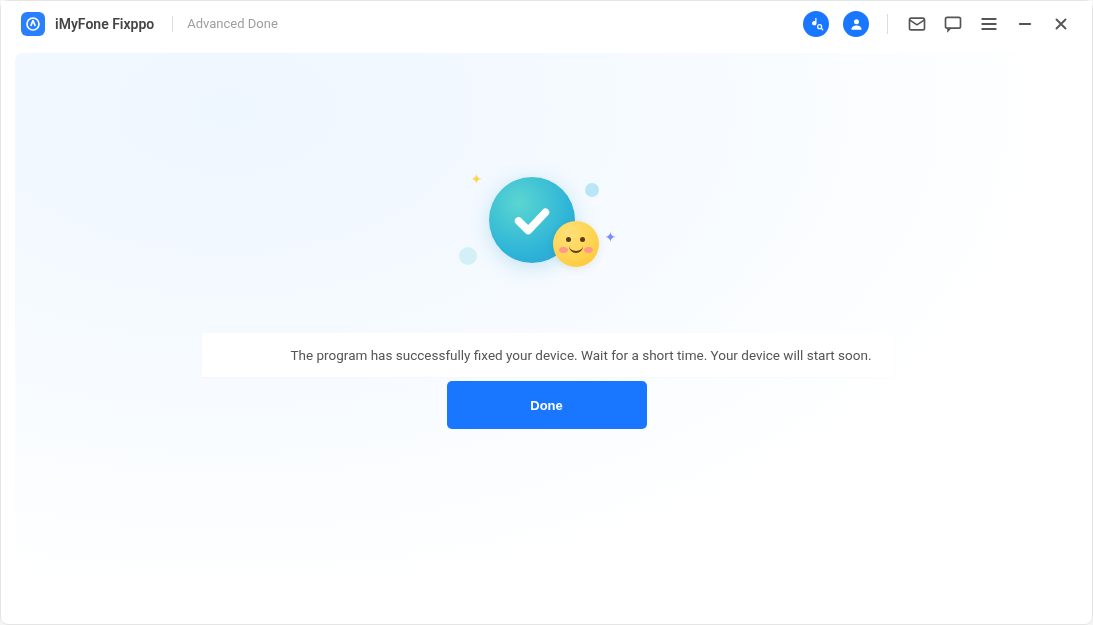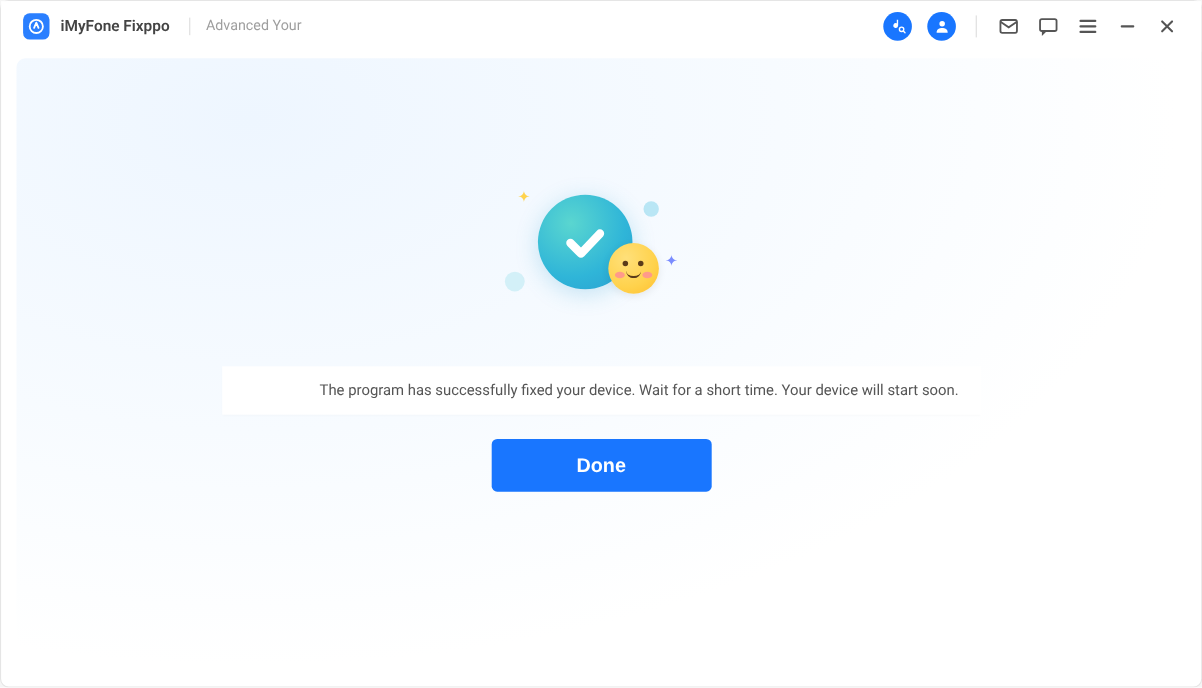--- a/index.html
+++ b/index.html
@@ -183,47 +183,47 @@
     .message-box {
       width: 690px;
       background: #fff;
       padding: 14px 20px;
       text-align: right;
       font-size: 13.5px;
       color: #555;
       box-shadow: 0 1px 2px rgba(0,0,0,0.02);
     }
     .done-btn {
-      margin-top: 22px;
+      margin-top: 4px;
       width: 200px;
       height: 48px;
       background: #1976ff;
       color: #fff;
       border: none;
       border-radius: 5px;
-      font-size: 18px;
+      font-size: 13px;
       font-weight: 600;
       cursor: pointer;
     }
   </style>
 </head>
 <body>
 
 <div class="window">
   <div class="titlebar">
     <div class="titlebar-left">
       <div class="app-icon">
         <svg width="16" height="16" viewBox="0 0 24 24" fill="none" stroke="currentColor" stroke-width="2.5">
           <circle cx="12" cy="12" r="9"></circle>
           <path d="M12 7 L9 14 M12 7 L15 14" stroke-linecap="round"></path>
         </svg>
       </div>
       <span class="app-title">iMyFone Fixppo</span>
       <span class="divider-vert"></span>
-      <span class="mode-label">Advanced Your</span>
+      <span class="mode-label">Advanced Done</span>
     </div>
     <div class="titlebar-right">
       <div class="circle-btn">
         <svg width="15" height="15" viewBox="0 0 24 24" fill="currentColor">
           <path d="M12 3v8.5a3.5 3.5 0 1 1-2-3.16V3h2z"></path>
           <circle cx="17" cy="17" r="3.2" fill="none" stroke="currentColor" stroke-width="2"></circle>
           <path d="M19.5 19.5 L22 22" stroke="currentColor" stroke-width="2" stroke-linecap="round"></path>
         </svg>
       </div>
       <div class="circle-btn">

